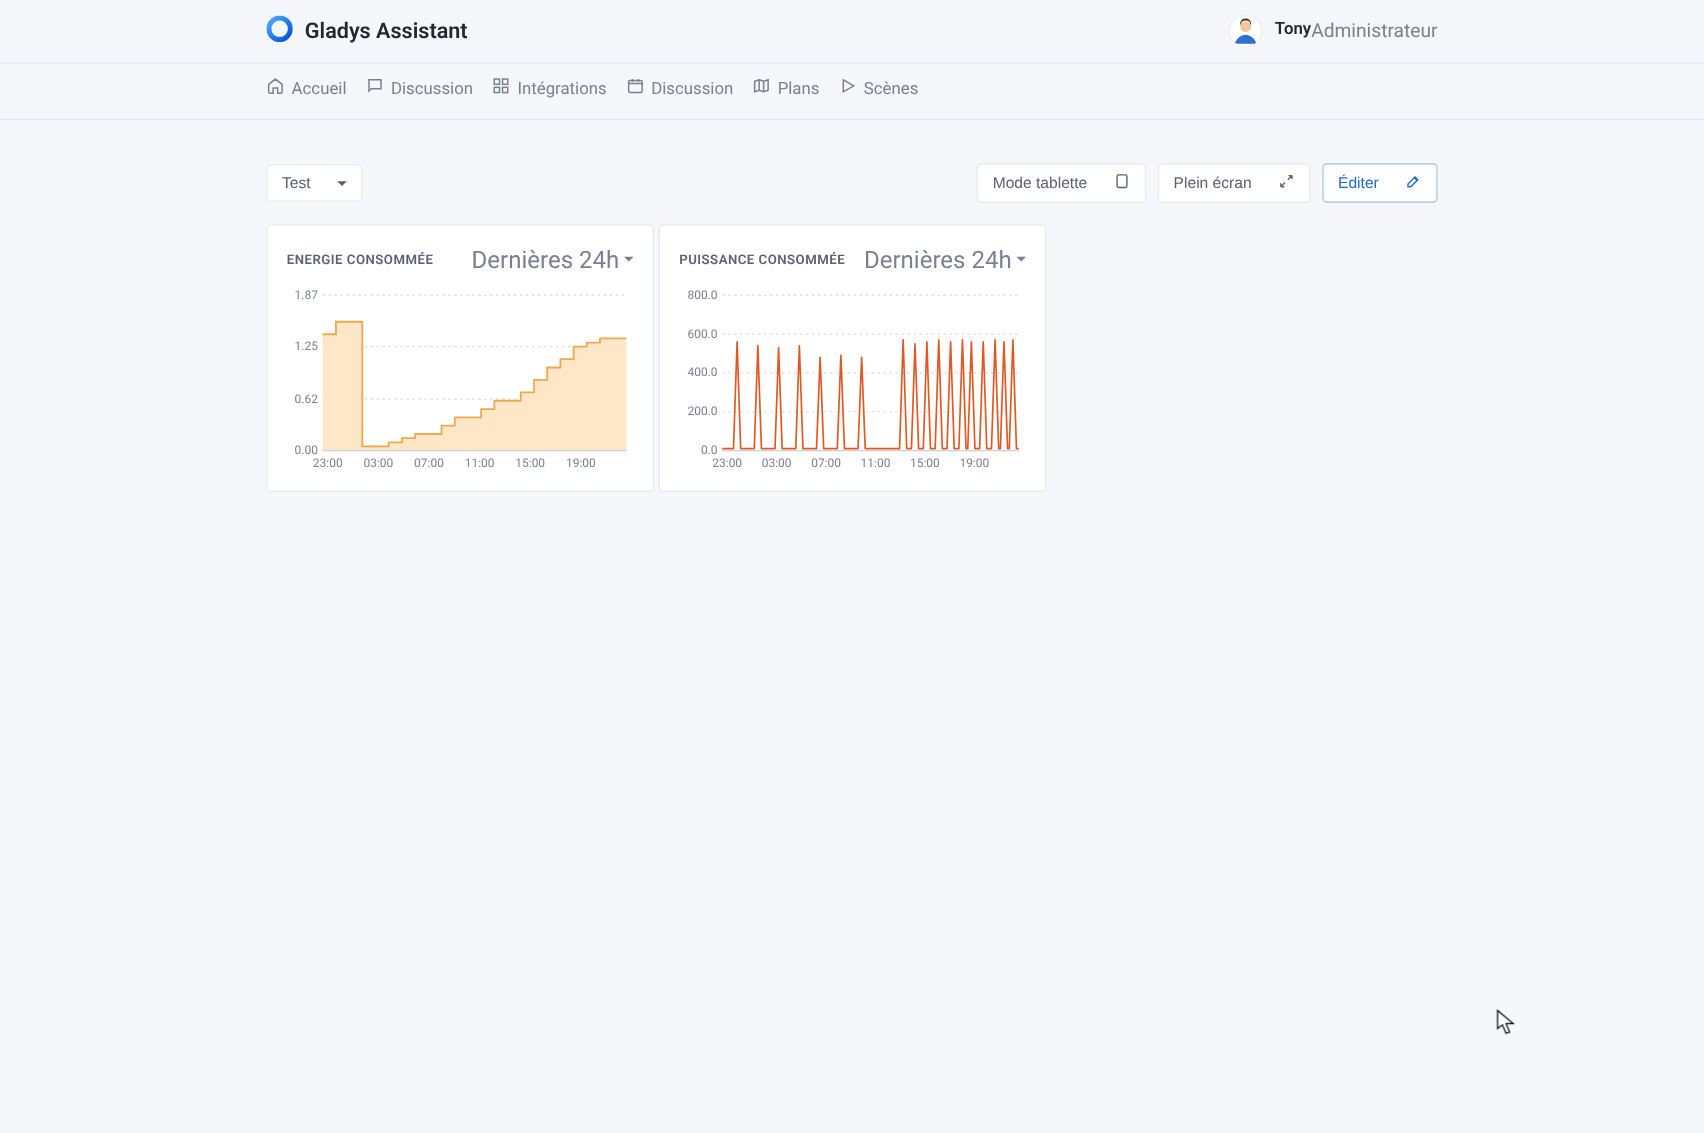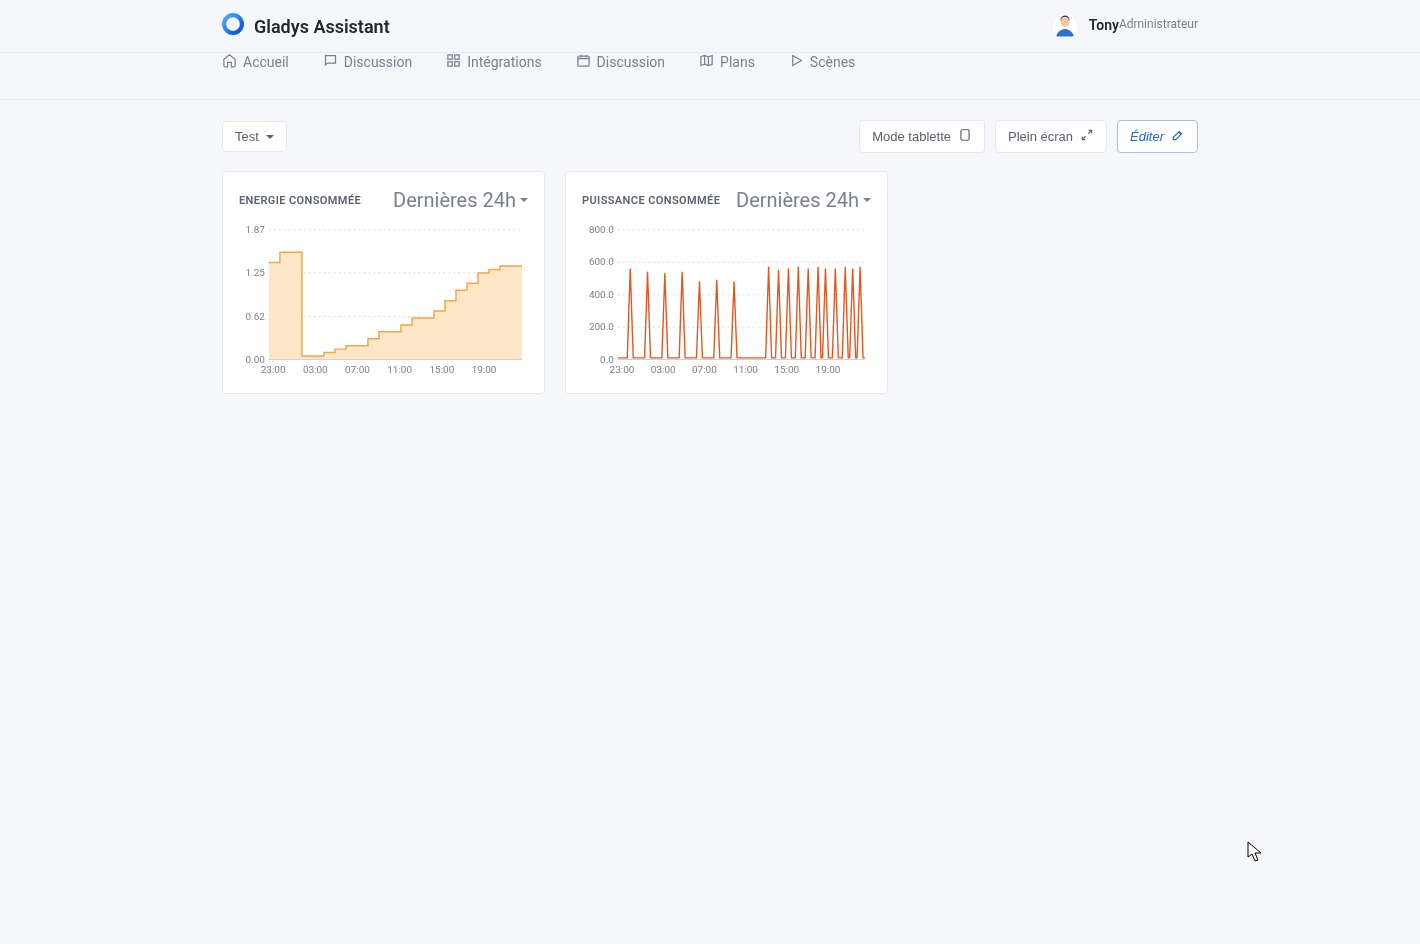--- a/index.html
+++ b/index.html
@@ -12,48 +12,48 @@
     --orange-fill:#fde7c7;
     --orange-stroke:#f0a84c;
     --card-bg:#fff;
   }
   *{box-sizing:border-box;}
   body{
     margin:0; background:var(--bg); color:var(--text);
     font-family:-apple-system,BlinkMacSystemFont,"Segoe UI",Roboto,Helvetica,Arial,sans-serif;
     font-size:14px;
   }
-  .container{max-width:1000px;margin:0 auto;padding:0 12px;}
+  .container{max-width:1000px;margin:0 auto;padding:16px 12px;}
   
   header.topbar{background:var(--bg);border-bottom:1px solid var(--border);}
   .topbar-row{display:flex;align-items:center;height:52px;justify-content:space-between;}
   .brand{display:flex;align-items:center;gap:10px;font-size:18px;font-weight:600;color:#232731;}
   .brand svg{width:22px;height:22px;}
   .user{display:flex;align-items:center;gap:10px;}
   .user .info{display:flex;flex-direction:row;line-height:1.1;}
   .user .name{font-size:14px;font-weight:600;color:#232731;}
-  .user .role{font-size:12px;color:var(--muted);}
+  .user .role{font-size:16px;color:var(--muted);}
   .avatar{width:28px;height:28px;border-radius:50%;background:#fff;display:flex;align-items:center;justify-content:center;overflow:hidden;border:1px solid #eceef3;}
   
   nav.mainnav{border-bottom:1px solid var(--border);}
-  .nav-row{display:flex;align-items:flex-start;height:46px;gap:34px;}
+  .nav-row{display:flex;align-items:flex-end;height:46px;gap:16px;}
   .nav-item{display:flex;align-items:center;gap:6px;color:var(--muted);text-decoration:none;font-size:14px;cursor:pointer;}
   .nav-item svg{width:15px;height:15px;stroke:currentColor;}
   
   .toolbar{display:flex;align-items:center;justify-content:space-between;padding:20px 0 18px;}
   .btn{
-    display:inline-flex;align-items:center;gap:7px;
+    display:inline-flex;align-items:center;gap:22px;
     background:#fff;border:1px solid var(--border);border-radius:4px;
     padding:7px 12px;font-size:13px;color:#5b6172;cursor:pointer;font-weight:500;
   }
-  .btn.blue{color:var(--blue);border-color:#9fc1e8;font-style:italic;}
+  .btn.blue{color:var(--blue);border-color:#9fc1e8;}
   .btn svg{width:14px;height:14px;stroke:currentColor;}
   .btn-group{display:flex;gap:10px;}
   
-  .cards{display:flex;gap:20px;align-items:center;}
+  .cards{display:flex;gap:4px;align-items:center;}
   .card{
     background:var(--card-bg);border:1px solid var(--border);border-radius:4px;
     width:323px;padding:16px 16px 12px;
   }
   .card-header{display:flex;align-items:center;justify-content:space-between;margin-bottom:10px;}
   .card-title{font-size:11px;font-weight:600;letter-spacing:0.4px;color:#5b6172;text-transform:uppercase;}
   .card-range{display:flex;align-items:center;gap:4px;color:var(--muted);font-size:20px;cursor:pointer;}
   .chart-wrap{position:relative;}
   .chart-svg{display:block;width:100%;}
   .y-tick, .x-tick{fill:#7a8091;font-size:10px;}

